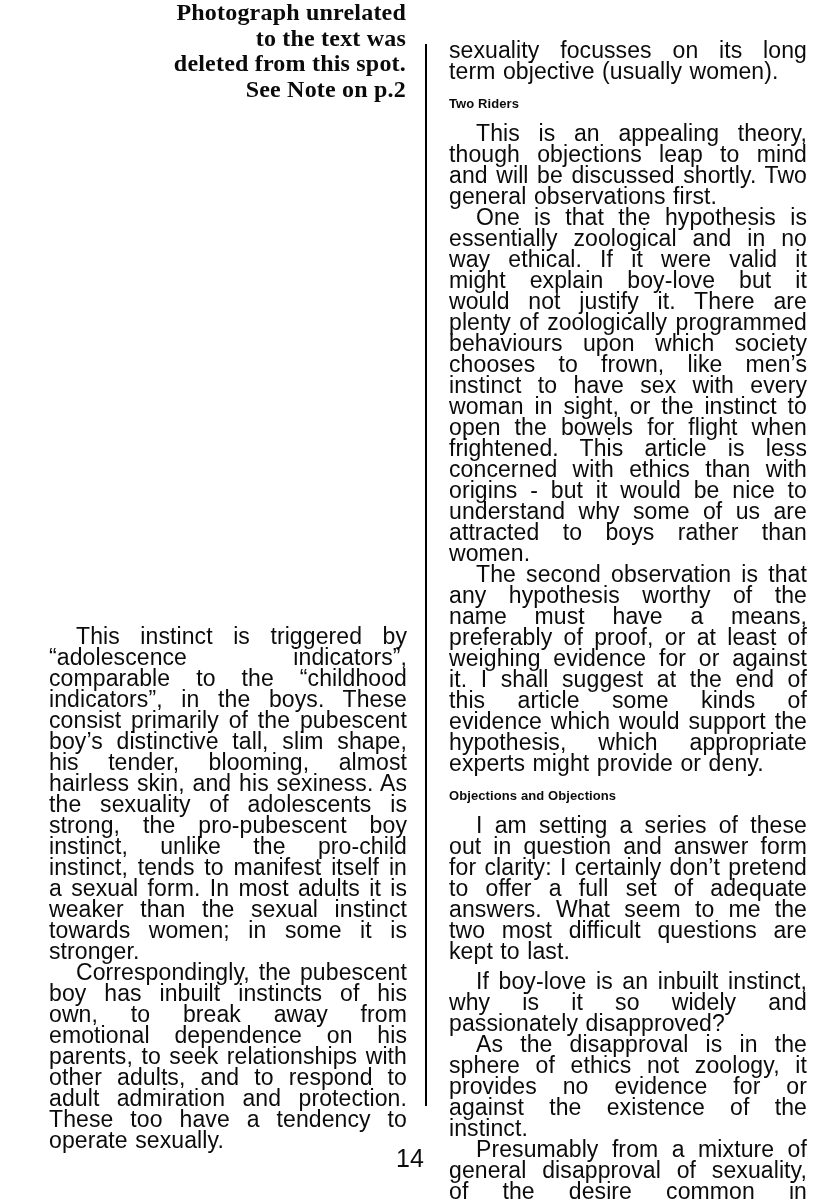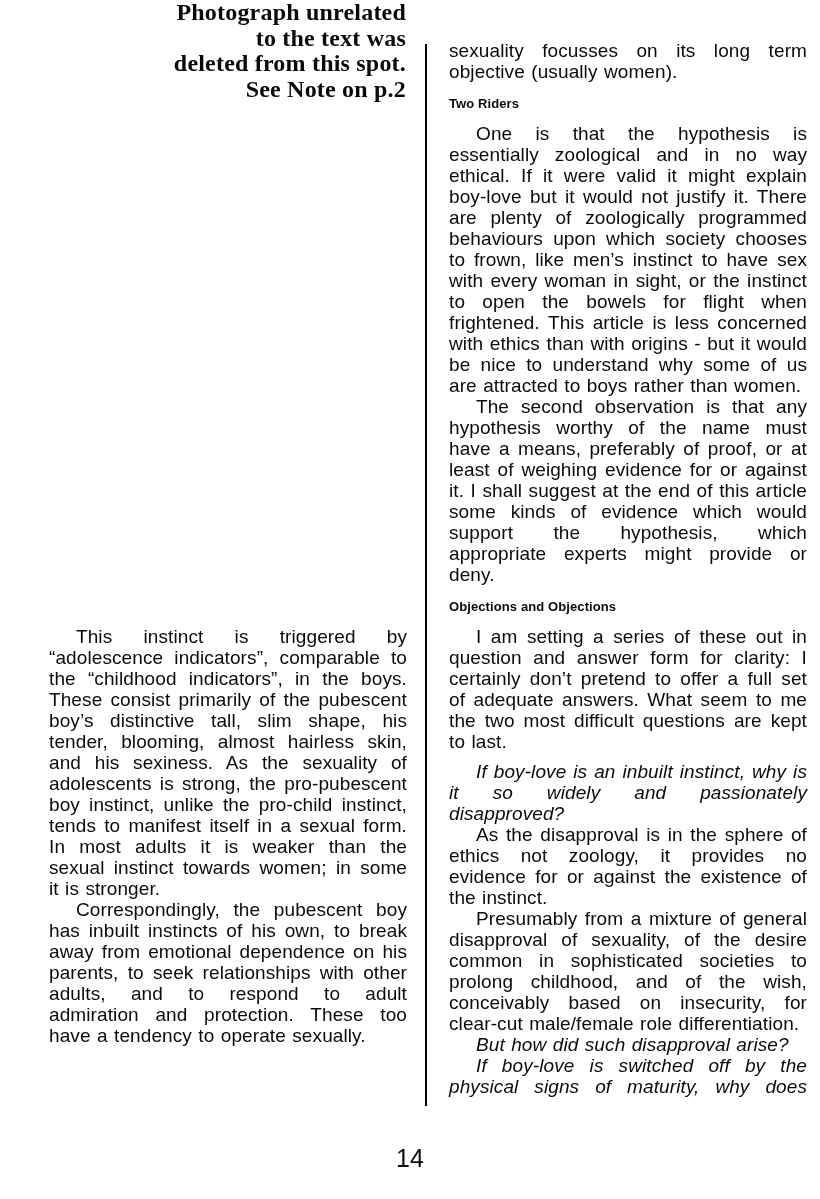--- a/index.html
+++ b/index.html
@@ -52,39 +52,38 @@
 
   
   .left-body {
     position: absolute;
     top: 626px;
     left: 1px;
     width: 358px;
   }
   .body p {
     margin: 0;
-    font-size: 19px;
+    font-size: 23px;
     line-height: 21px;
     text-align: justify;
     word-spacing: 1px;
     letter-spacing: 0.1px;
   }
   .body p.indent { text-indent: 27px; }
   .body p.noindent { text-indent: 0; }
 
   .body h3 {
     font-size: 13px;
     line-height: 21px;
     font-weight: bold;
     margin: 11px 0 9px 0;
     letter-spacing: 0.1px;
   }
 
   .body p.question {
-    font-style: italic;
   }
   .body p.q-first { margin-top: 9px; }
   .body p.cont {
     text-align-last: justify;
   }
 
   
   .pagenum {
     position: absolute;
     left: 0;
@@ -113,20 +112,21 @@
       <p class="indent">This instinct is triggered by “adolescence indicators”, comparable to the “childhood indicators”, in the boys. These consist primarily of the pubescent boy’s distinctive tall, slim shape, his tender, blooming, almost hairless skin, and his sexiness. As the sexuality of adolescents is strong, the pro-pubescent boy instinct, unlike the pro-child instinct, tends to manifest itself in a sexual form. In most adults it is weaker than the sexual instinct towards women; in some it is stronger.</p>
       <p class="indent">Correspondingly, the pubescent boy has inbuilt instincts of his own, to break away from emotional dependence on his parents, to seek relationships with other adults, and to respond to adult admiration and protection. These too have a tendency to operate sexually.</p>
     </div>
   </section>
 
   <div class="divider"></div>
 
   <section class="col-right body">
     <p class="noindent">sexuality focusses on its long term objective (usually women).</p>
     <h3>Two Riders</h3>
+    <p class="indent">This is an appealing theory, though objections leap to mind and will be discussed shortly. Two general observations first.</p>
     <p class="indent">One is that the hypothesis is essentially zoological and in no way ethical. If it were valid it might explain boy-love but it would not justify it. There are plenty of zoologically programmed behaviours upon which society chooses to frown, like men’s instinct to have sex with every woman in sight, or the instinct to open the bowels for flight when frightened. This article is less concerned with ethics than with origins - but it would be nice to understand why some of us are attracted to boys rather than women.</p>
     <p class="indent">The second observation is that any hypothesis worthy of the name must have a means, preferably of proof, or at least of weighing evidence for or against it. I shall suggest at the end of this article some kinds of evidence which would support the hypothesis, which appropriate experts might provide or deny.</p>
     <h3>Objections and Objections</h3>
     <p class="indent">I am setting a series of these out in question and answer form for clarity: I certainly don’t pretend to offer a full set of adequate answers. What seem to me the two most difficult questions are kept to last.</p>
     <p class="indent question q-first">If boy-love is an inbuilt instinct, why is it so widely and passionately disapproved?</p>
     <p class="indent">As the disapproval is in the sphere of ethics not zoology, it provides no evidence for or against the existence of the instinct.</p>
     <p class="indent">Presumably from a mixture of general disapproval of sexuality, of the desire common in sophisticated societies to prolong childhood, and of the wish, conceivably based on insecurity, for clear-cut male/female role differentiation.</p>
     <p class="indent question">But how did such disapproval arise?</p>
     <p class="indent question cont">If boy-love is switched off by the physical signs of maturity, why does</p>
   </section>

